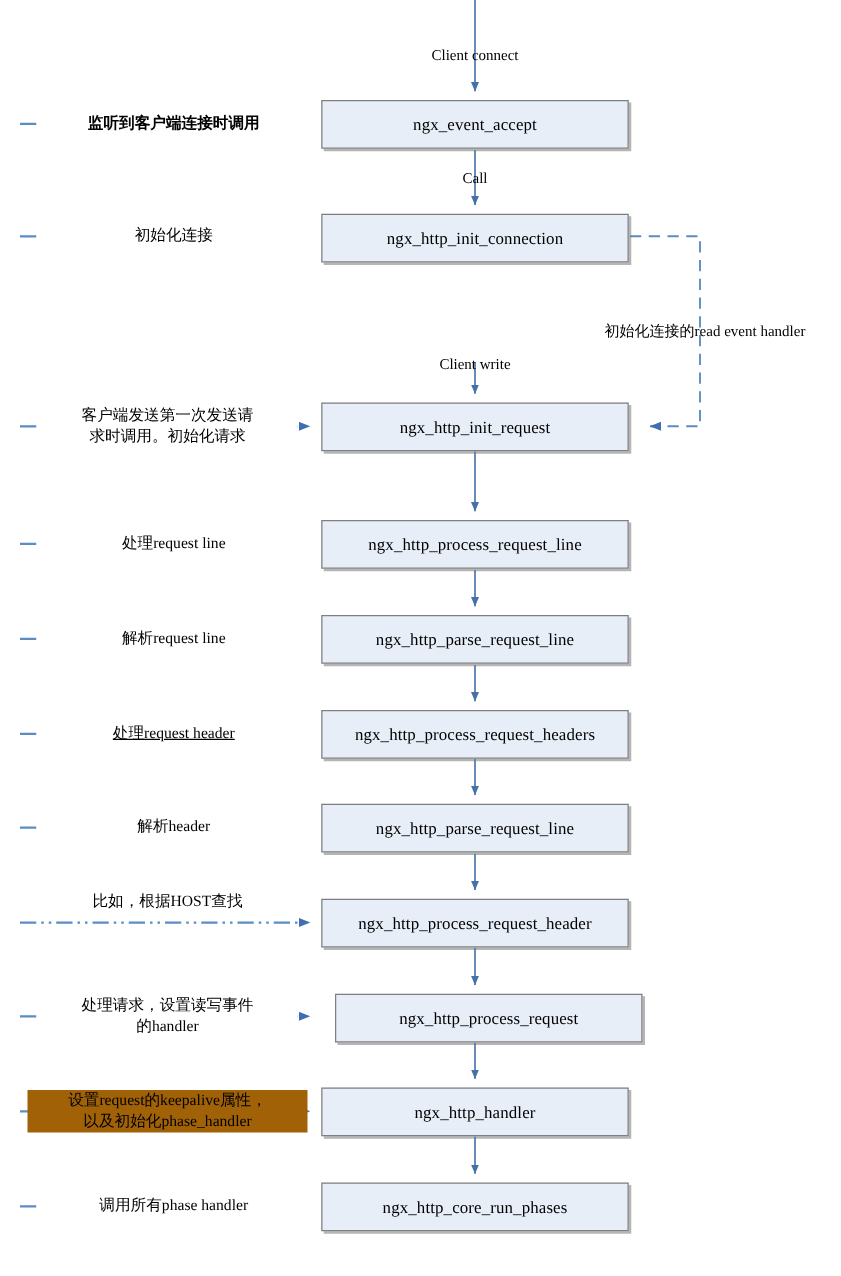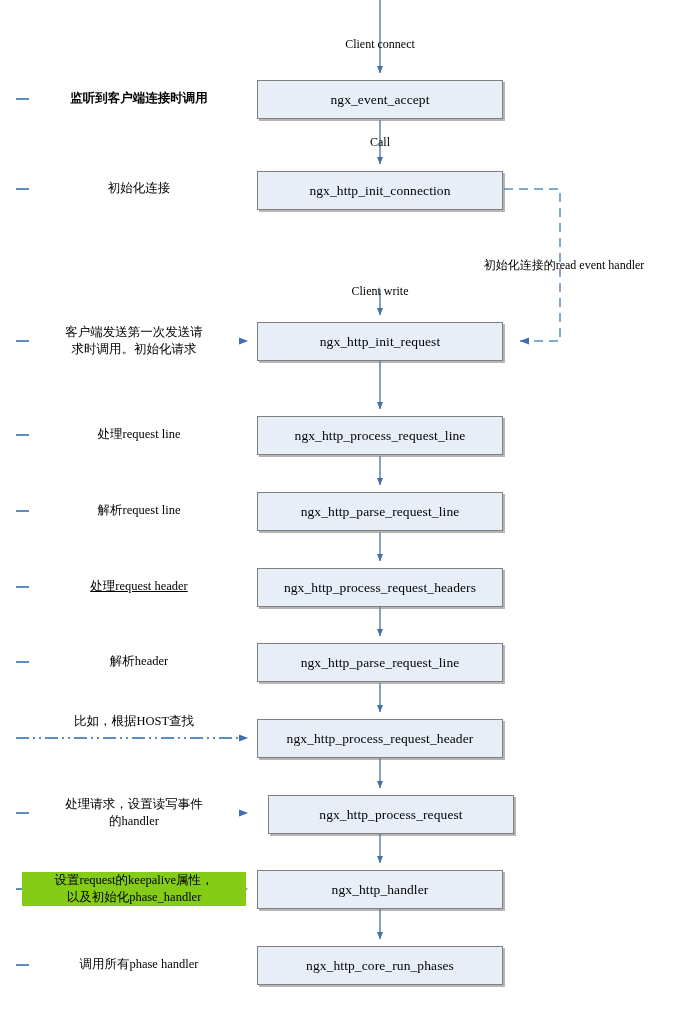--- a/index.html
+++ b/index.html
@@ -149,20 +149,20 @@
 
 <div class="side-label" style="left: 30px; top: 713px; width: 208px; background: rgb(255, 255, 255);">
   <div>比如，根据HOST查找</div>
 </div>
 
 <div class="side-label" style="left: 30px; top: 796px; width: 208px; background: rgb(255, 255, 255);">
   <div>处理请求，设置读写事件</div>
   <div>的handler</div>
 </div>
 
-<div class="side-label" style="left: 22px; top: 872px; width: 224px; background: #84cc16;">
+<div class="side-label" style="left: 22px; top: 872px; width: 224px; background: #a16207;">
   <div>设置request的keepalive属性，</div>
   <div>以及初始化phase_handler</div>
 </div>
 
 <div class="side-label l1" style="left: 30px; top: 957px; width: 218px; background: rgb(255, 255, 255);">
   <div>调用所有phase handler</div>
 </div>
 
 </body></html>

